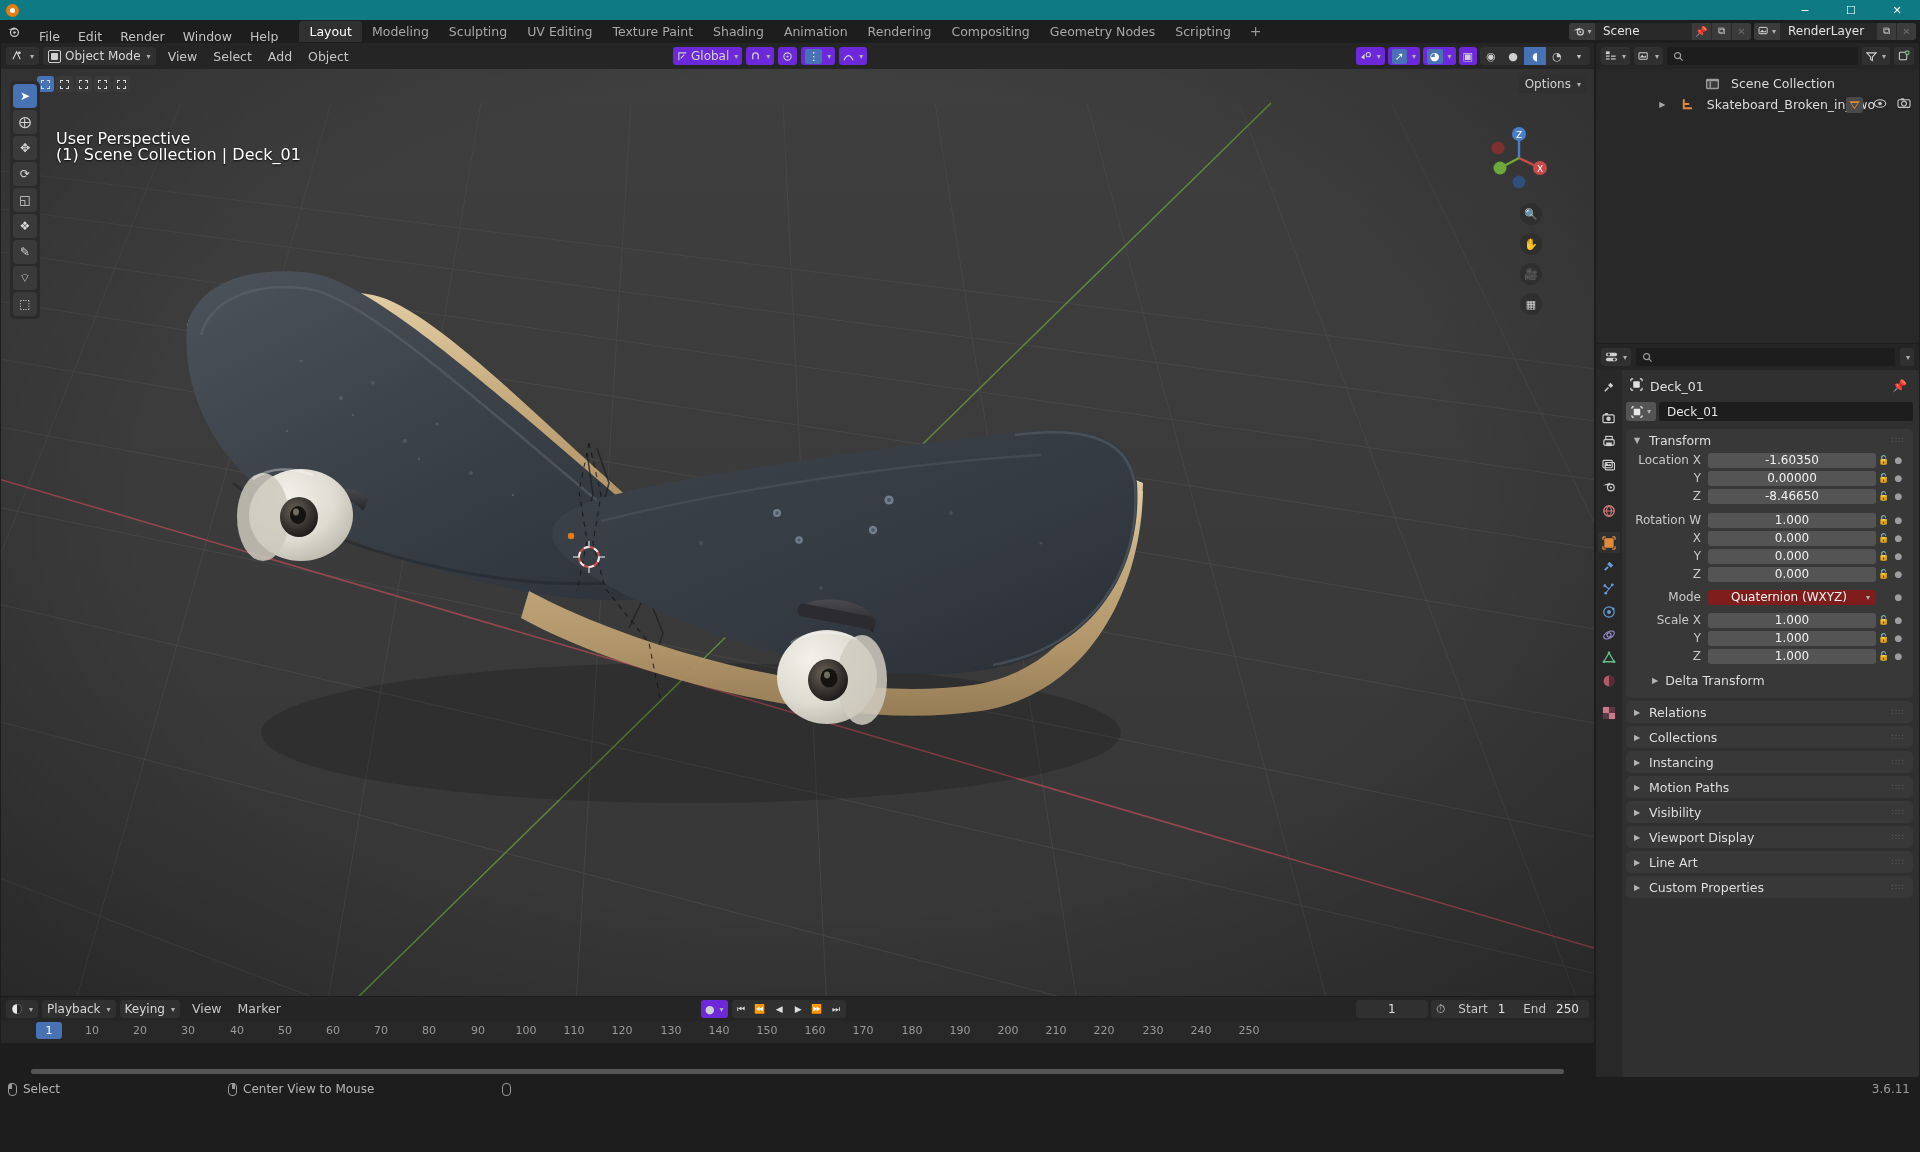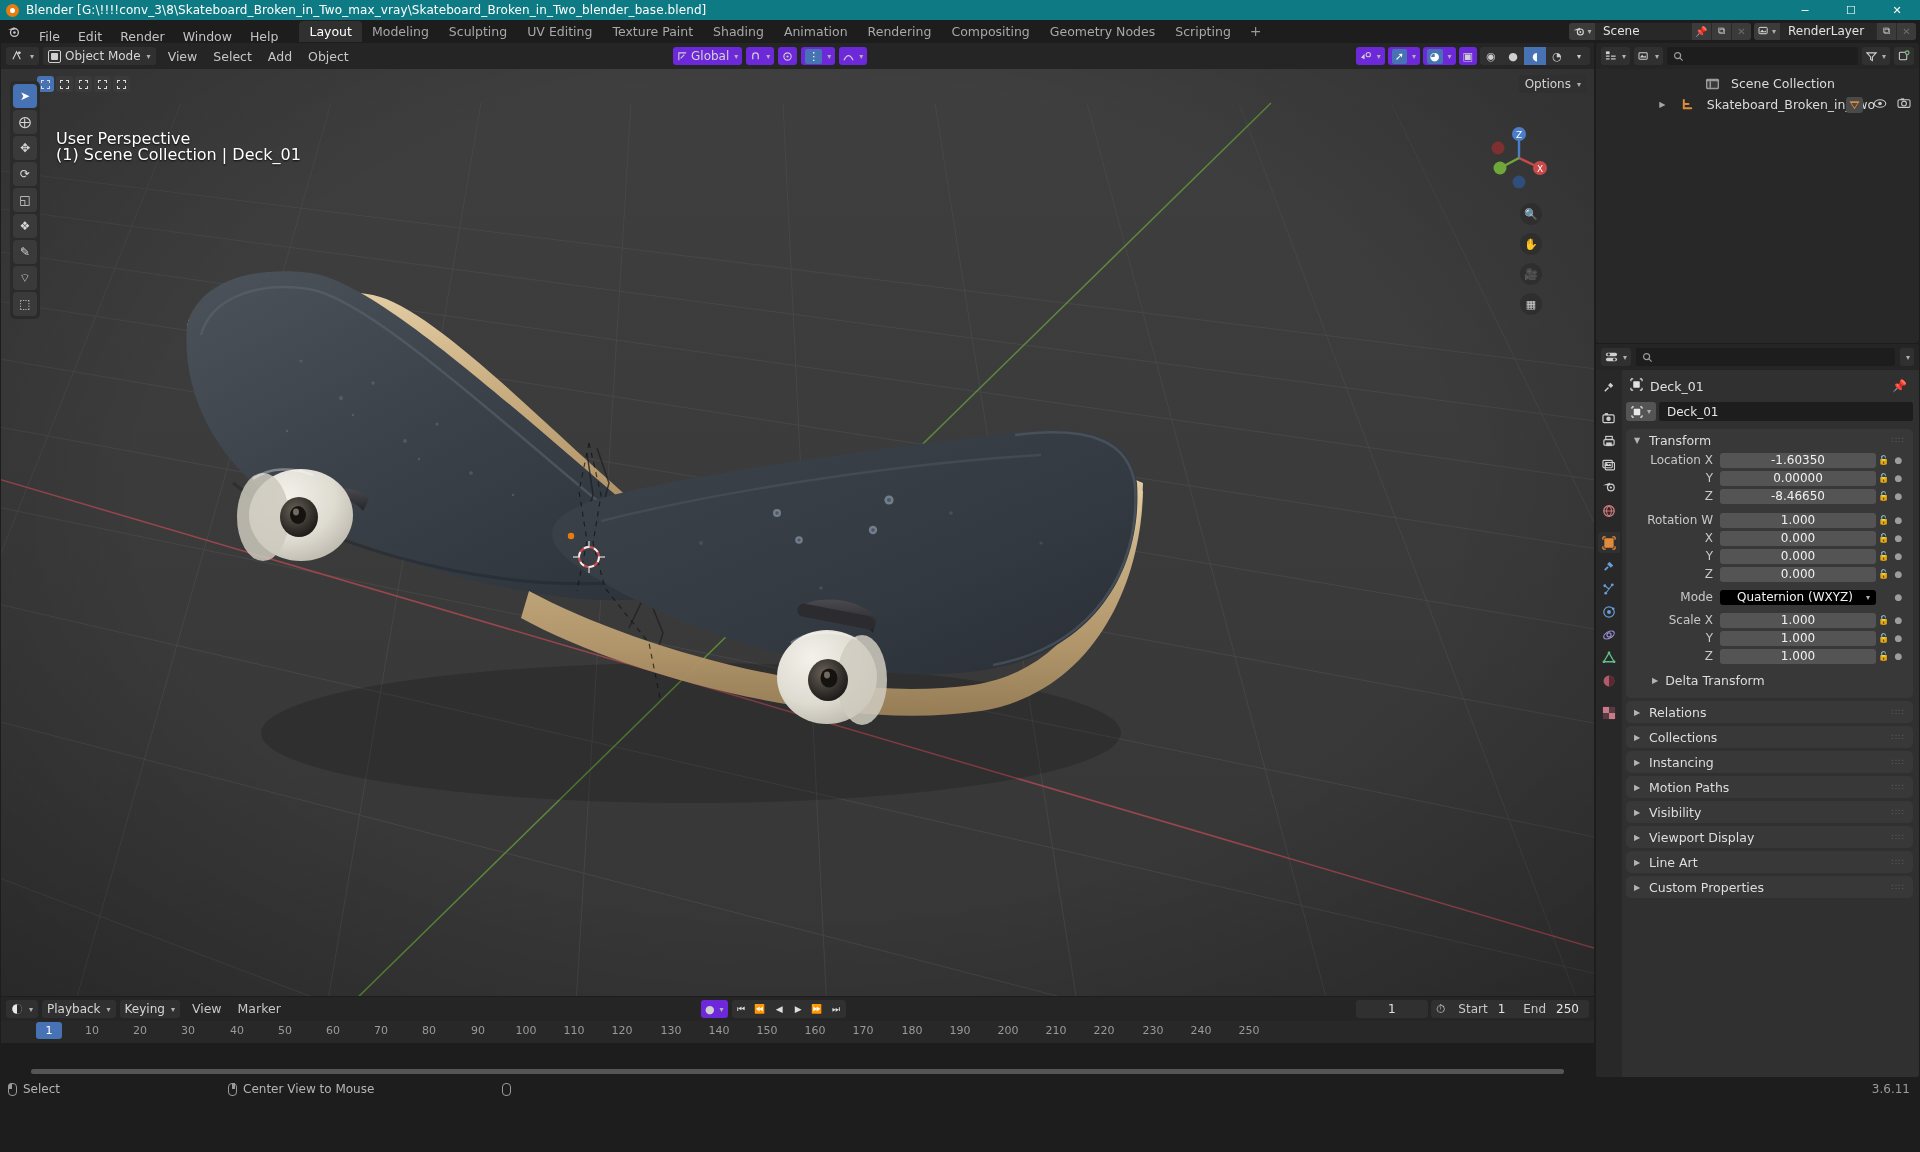--- a/index.html
+++ b/index.html
@@ -128,43 +128,42 @@
   .pr-idrow .idsel{width:30px;height:19px;background:#545454;border-radius:3px;display:flex;align-items:center;
      justify-content:center;gap:2px;}
   .pr-idrow .idfld{flex:1;height:19px;background:#1d1d1d;border-radius:3px;display:flex;align-items:center;padding:0 8px;
      font-size:12px;color:#e6e6e6;}
   .panel{background:#383838;border-radius:5px;margin-bottom:3px;overflow:hidden;}
   .panel-head{height:22px;display:flex;align-items:center;padding:0 8px;gap:6px;font-size:12.5px;color:#dedede;position:relative;}
   .panel-head .ar{font-size:8px;color:#b4b4b4;width:9px;}
   .panel-head .grip{position:absolute;right:8px;color:#5d5d5d;font-size:9px;letter-spacing:1px;}
   .panel-body{padding:1px 8px 7px 8px;}
   .prow{height:16px;display:flex;align-items:center;margin-bottom:2px;}
-  .prow .plab{width:74px;text-align:right;padding-right:7px;font-size:12px;color:#c8c8c8;white-space:nowrap;margin-left:12px;}
+  .prow .plab{width:74px;text-align:right;padding-right:7px;font-size:12px;color:#c8c8c8;white-space:nowrap;}
   .prow .pfld{flex:1;height:15px;background:#545454;border-radius:3px;display:flex;align-items:center;
     justify-content:center;font-size:12px;color:#f0f0f0;}
-  .prow .pfld.drop{background:#000000;justify-content:space-between;padding:0 6px;}
+  .prow .pfld.drop{background:#7f1d1d;justify-content:space-between;padding:0 6px;}
   .prow .lock{width:16px;display:flex;align-items:center;justify-content:center;font-size:9px;color:#9d9d9d;}
   .prow .dot{width:13px;display:flex;align-items:center;justify-content:center;font-size:9px;color:#9d9d9d;}
   .sub-panel{height:21px;display:flex;align-items:center;gap:7px;font-size:12.5px;color:#dcdcdc;padding-left:18px;}
   .sub-panel .ar{font-size:8px;color:#b4b4b4;}
 
   
   #statusbar{height:22px;background:#1d1d1d;display:flex;align-items:center;padding:0 8px;gap:0;position:relative;font-size:12px;color:#b4b4b4;}
   .sb-item{display:flex;align-items:center;gap:6px;margin-right:28px;}
   .mouse-ico{width:9px;height:13px;border:1.3px solid #9a9a9a;border-radius:4px;position:relative;}
   .mouse-ico.l:before{content:"";position:absolute;left:-1px;top:-1px;width:4px;height:6px;background:#9a9a9a;border-radius:4px 0 0 0;}
   .mouse-ico.m:before{content:"";position:absolute;left:2.5px;top:-1px;width:3px;height:6px;background:#9a9a9a;}
   #sb-right{position:absolute;right:10px;font-size:12px;color:#9b9b9b;}
 </style>
 </head>
 <body>
 
 <div id="titlebar">
   <span class="blender-logo"></span>
-  <span class="ttxt">Blender [G:\!!!!conv_3\8\Skateboard_Broken_in_Two_max_vray\Skateboard_Broken_in_Two_blender_base.blend]</span>
   <div id="winbtns">
     <div>─</div>
     <div>☐</div>
     <div>✕</div>
   </div>
 </div>
 
 <div id="topbar">
   <span class="tb-logo">
     <svg width="15" height="15" viewBox="0 0 16 16">

